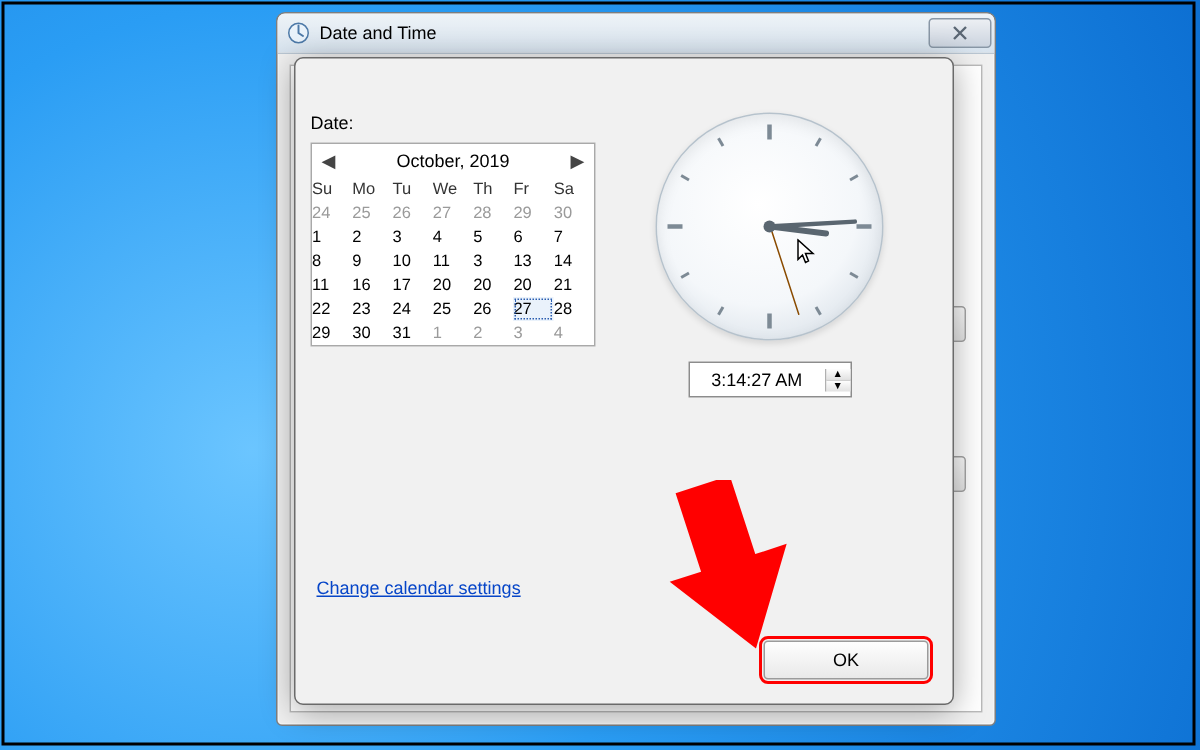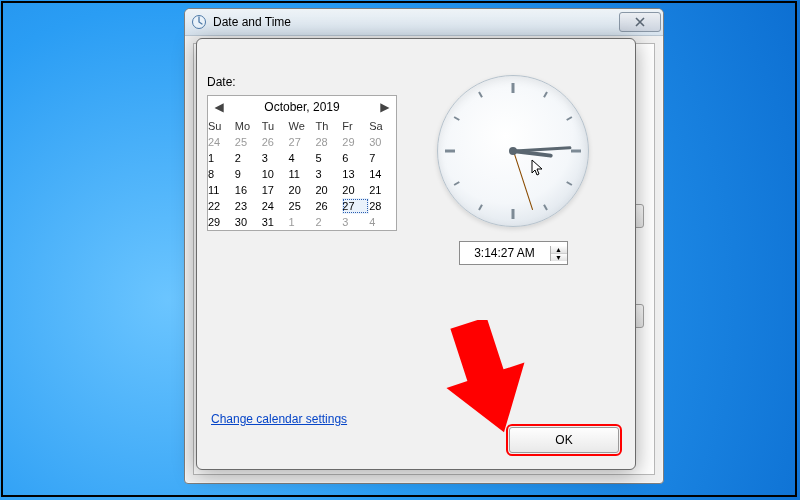--- a/index.html
+++ b/index.html
@@ -49,21 +49,21 @@
 .hand.s{width:1px;height:62px;margin-left:-0.5px;margin-top:-62px;background:#8a4b00;}
 .pin{position:absolute;left:50%;top:50%;width:8px;height:8px;margin:-4px 0 0 -4px;border-radius:50%;background:#5a6670;}
 .cursor-in-clock{position:absolute;left:62%;top:55%;font-size:14px;color:#000;pointer-events:none;}
 
 .time-spin{display:flex;align-items:center;border:1px solid #8c8c8c;background:#fff;height:22px;}
 .time-spin input{border:none;width:86px;text-align:center;font-family:inherit;font-size:12px;outline:none;}
 .spin-btns{display:flex;flex-direction:column;border-left:1px solid #b0b0b0;width:16px;}
 .spin-btns div{flex:1;display:flex;align-items:center;justify-content:center;font-size:7px;background:linear-gradient(#fdfdfd,#e2e2e2);cursor:pointer;}
 .spin-btns div:first-child{border-bottom:1px solid #cfcfcf;}
 
-.link{color:#0645c8;text-decoration:underline;cursor:pointer;position:absolute;left:4px;bottom:33px;}
+.link{color:#0645c8;text-decoration:underline;cursor:pointer;position:absolute;left:4px;bottom:60px;}
 .btn-row{position:absolute;right:6px;bottom:6px;display:flex;gap:10px;flex-direction:column;}
 .btn{min-width:80px;height:24px;padding:0 14px;background:linear-gradient(#fefefe,#e9e9e9);border:1px solid #9b9b9b;border-radius:3px;display:flex;align-items:center;justify-content:center;cursor:pointer;}
 .btn.ok{outline:2px solid #ff0000;outline-offset:1px;}
 
 
 .arrow{position:absolute;pointer-events:none;}
 .arrow svg{display:block;}
 </style>
 </head>
 <body>

